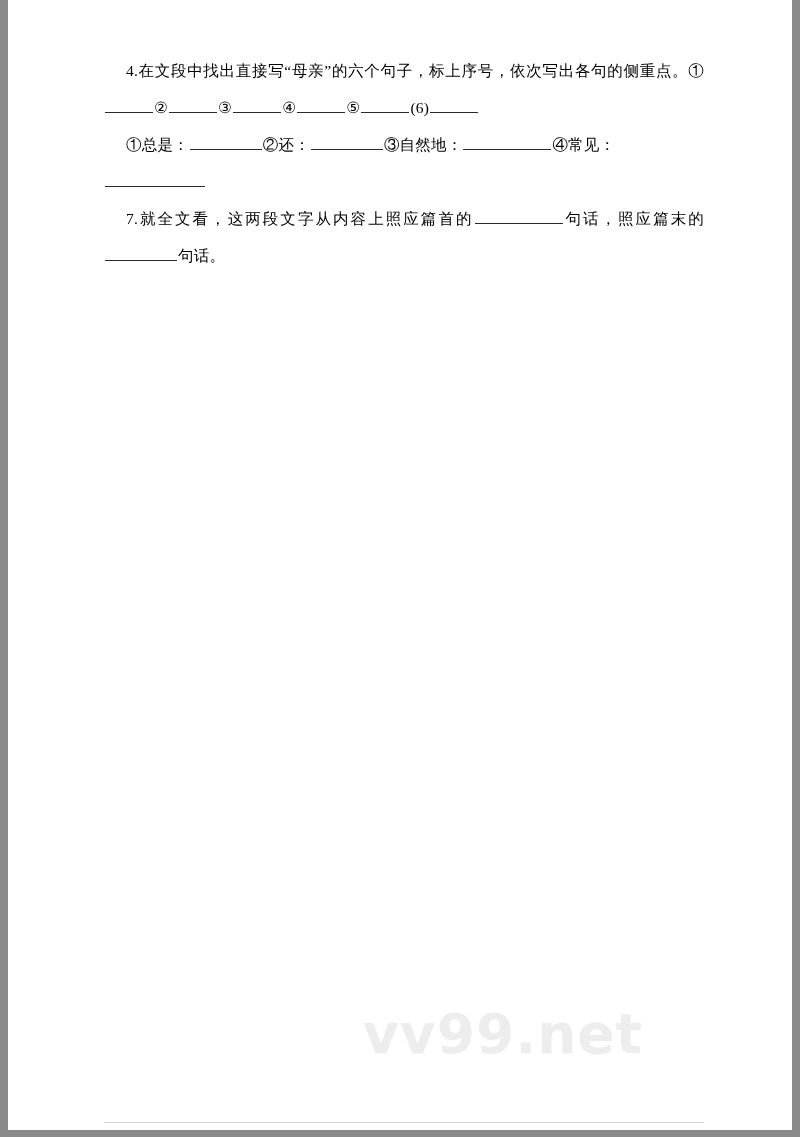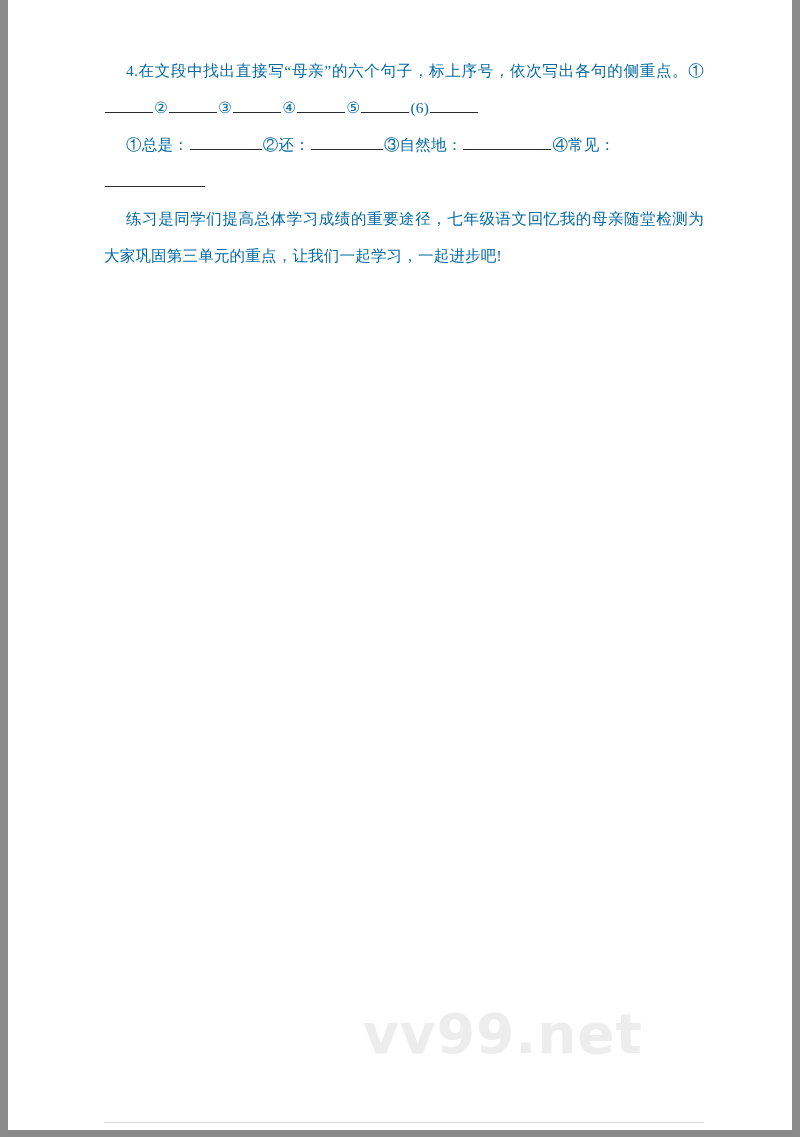--- a/index.html
+++ b/index.html
@@ -34,21 +34,21 @@
   .content {
     position: absolute;
     left: 96px;
     top: 52px;
     width: 600px;
   }
   p {
     margin: 0 0 0 0;
     font-size: 15.5px;
     line-height: 37px;
-    color: #0369a1;
+    color: #000000;
     text-align: justify;
     letter-spacing: 0.2px;
   }
   p.indent {
     text-indent: 22px;
   }
   .blank {
     display: inline-block;
     border-bottom: 1px solid #2b2b2b;
     vertical-align: baseline;
@@ -91,21 +91,23 @@
     <p class="indent">
       <span>4.在文段中找出直接写“母亲”的六个句子，标上序号，依次写出各句的侧重点。①</span><span class="blank b-sm"></span><span>②</span><span class="blank b-sm"></span><span>③</span><span class="blank b-sm"></span><span>④</span><span class="blank b-sm"></span><span>⑤</span><span class="blank b-sm"></span><span>(6)</span><span class="blank b-sm"></span>
     </p>
 
 
 
     <p class="indent">
       <span>①总是：</span><span class="blank b-lg"></span><span>②还：</span><span class="blank b-lg"></span><span>③自然地：</span><span class="blank b-xl"></span><span>④常见：</span><br><span class="blank b-xxl"></span>
     </p>
 
+    <p class="indent">
+      <span>7.就全文看，这两段文字从内容上照应篇首的</span><span class="blank b-xl"></span><span>句话，照应篇末的</span><span class="blank b-lg"></span><span>句话。</span>
+    </p>
 
 
-    <p class="indent">练习是同学们提高总体学习成绩的重要途径，七年级语文回忆我的母亲随堂检测为大家巩固第三单元的重点，让我们一起学习，一起进步吧!</p>
 
   </div>
 
   <div class="watermark">vv99.net</div>
   <div class="footer-rule"></div>
 </div>
 
 </body></html>

